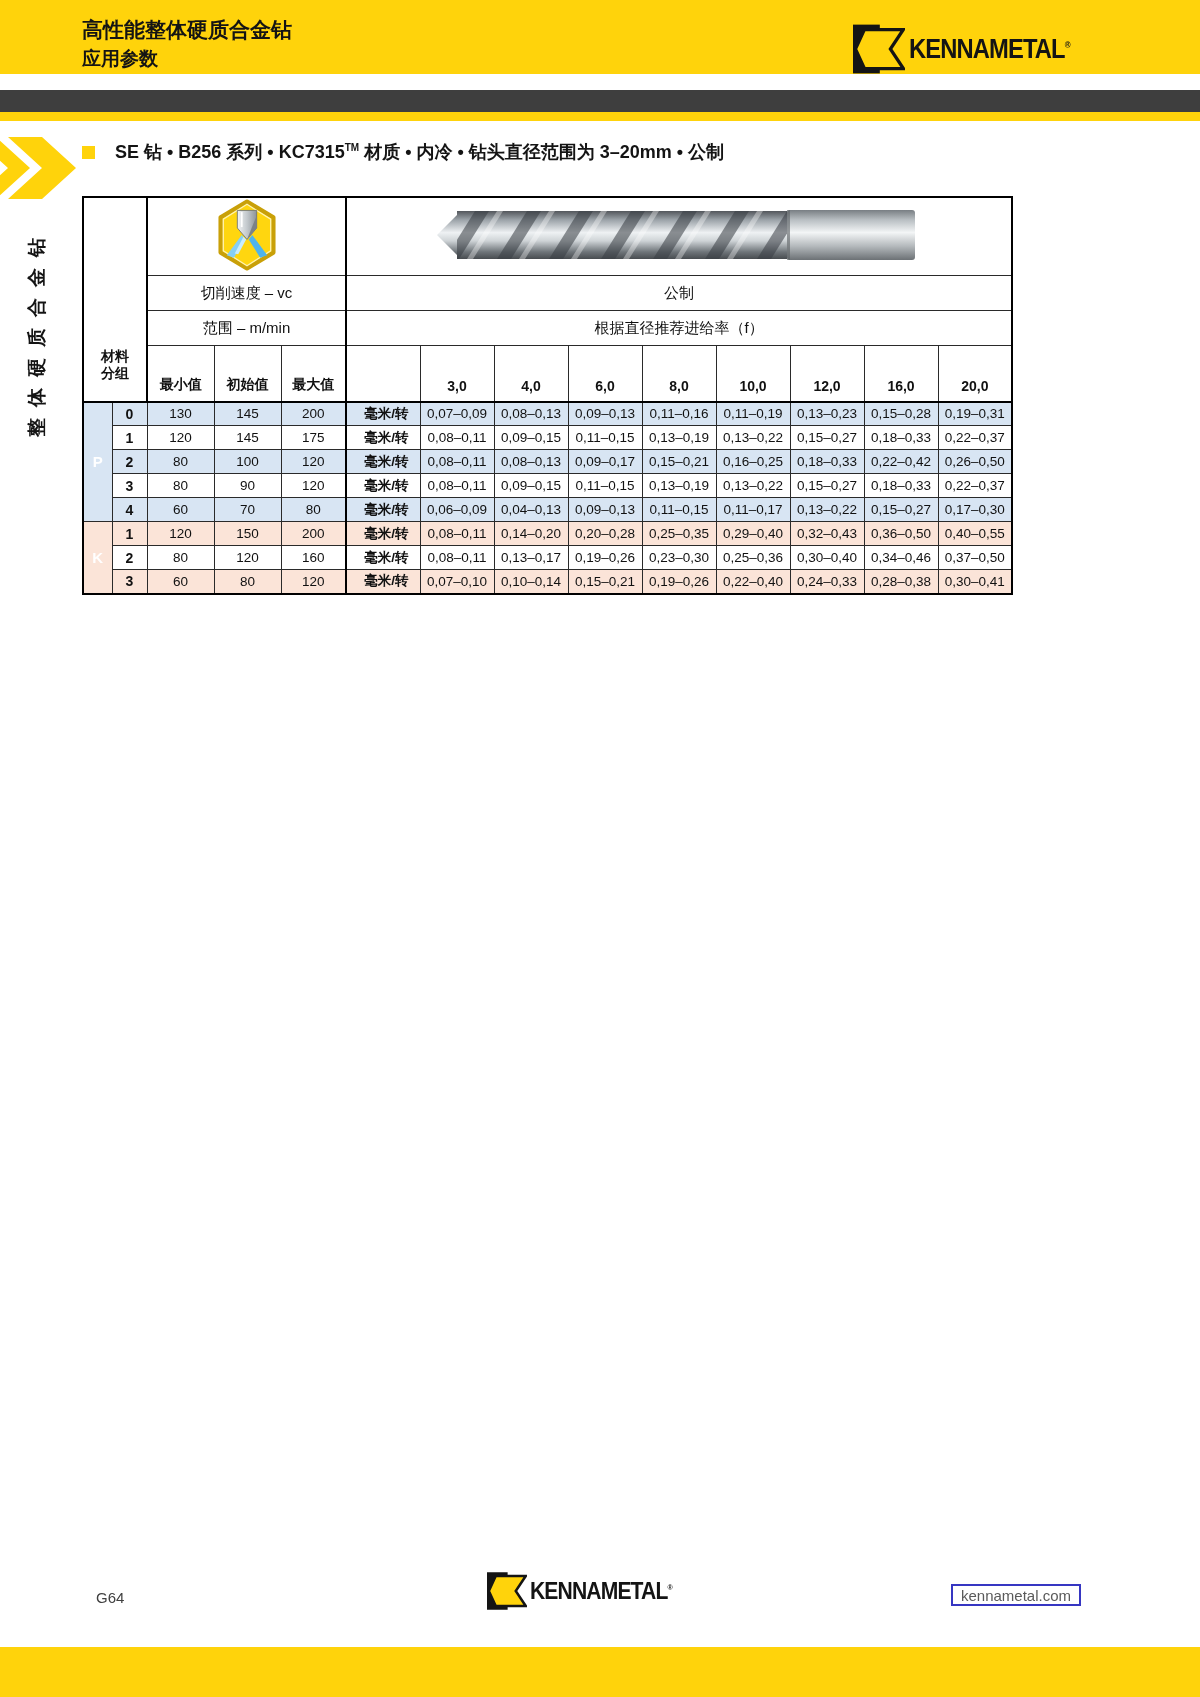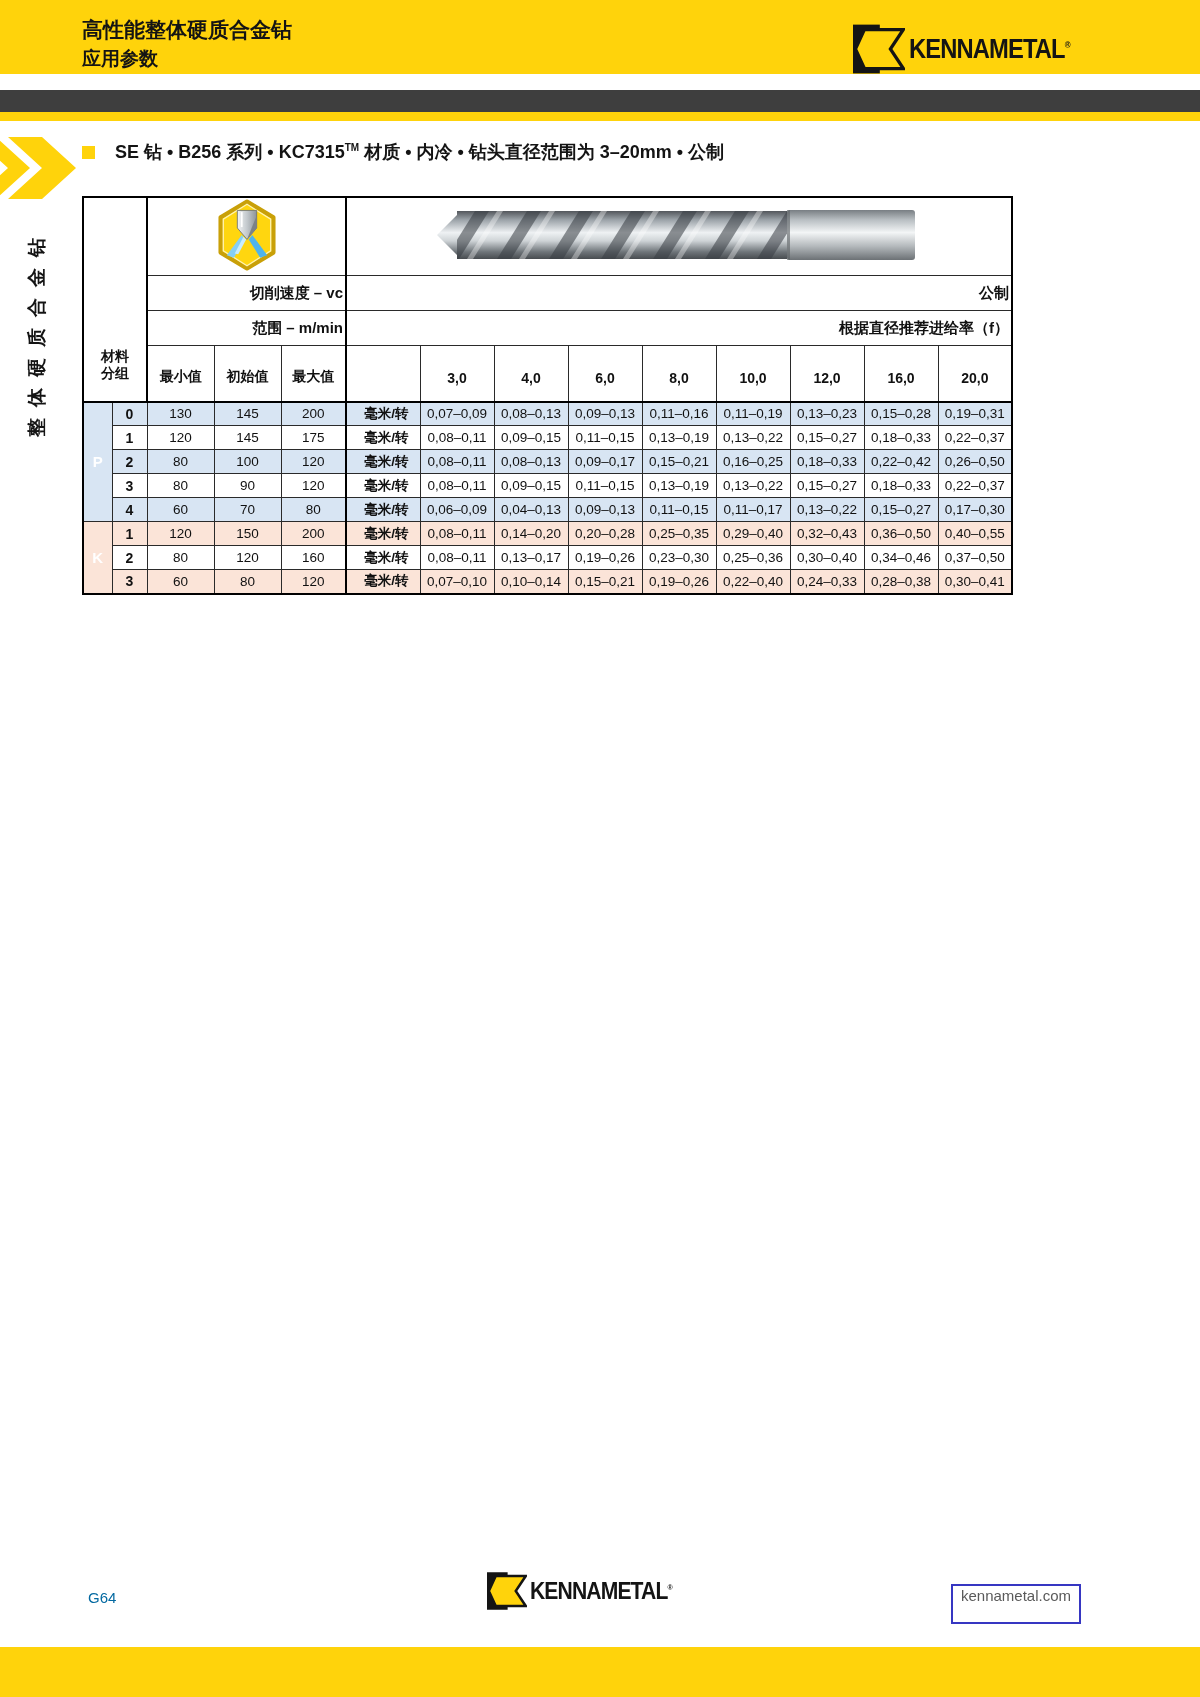--- a/index.html
+++ b/index.html
@@ -31,40 +31,40 @@
   .section-text sup{font-size:10px;}
   
   .table-wrap{position:absolute;left:82px;top:196px;}
   table{border-collapse:collapse;table-layout:fixed;width:929px;border:2.5px solid #000;}
   td{border:1px solid #2a2a2a;padding:0 2px;text-align:center;vertical-align:middle;
      font-size:13.5px;color:#111;overflow:hidden;background:#fff;}
   tr.r-img{height:76px;}
   tr.r-h{height:35px;}
   tr.r-cols{height:56px;}
   tr.r-data{height:24px;}
-  td.hd{font-weight:bold;font-size:15px;text-align:right;}
+  td.hd{font-weight:normal;font-size:15px;}
   td.mat-hd{vertical-align:bottom;padding-bottom:19px;font-weight:bold;font-size:14px;line-height:1.2;}
-  td.col-hd{vertical-align:bottom;padding-bottom:15px;font-weight:bold;font-size:14px;margin-left:8px;}
+  td.col-hd{vertical-align:bottom;padding-bottom:7px;font-weight:bold;font-size:14px;margin-left:8px;}
   td.br2{border-right:2.5px solid #000;}
   td.bb2{border-bottom:2.5px solid #000;}
   tr.t-blue td{background:#D8E5F3;}
   tr.t-white td{background:#ffffff;}
   tr.t-pink td{background:#FBE4D8;}
   td.cream{background:#FAEDCB;font-weight:normal;}
   td.g-num{font-weight:bold;font-size:14px;background:#fff;}
   td.g-letter{font-weight:bold;font-size:15px;color:#fff;}
   td.g-p{background:#1E9BD7;}
   td.g-k{background:#E52629;}
   td.unit-cell{font-weight:bold;padding-left:8px;}
   
-  .page-num{position:absolute;left:88px;top:1589px;font-size:15px;color:#0369a1;}
+  .page-num{position:absolute;left:96px;top:1589px;font-size:15px;color:#404040;}
   .footer-brand{position:absolute;left:487px;top:1570px;display:flex;align-items:center;gap:3px;}
   .footer-brand-text{font-size:24px;font-weight:bold;color:#141414;letter-spacing:-1px;transform:scaleX(.88);transform-origin:left center;white-space:nowrap;}
   .footer-brand-text sup{font-size:8px;}
-  .footer-link{position:absolute;left:951px;top:1584px;border:2px solid #3636C2;padding:1px 8px 18px 8px;
+  .footer-link{position:absolute;left:951px;top:1584px;border:2px solid #3636C2;padding:1px 8px 0 8px;
      font-size:15px;color:#5a5a5a;background:#fff;text-decoration:none;display:inline-block;}
   .bottom-band{position:absolute;left:0;top:1647px;width:1200px;height:50px;background:#FFD30B;}
 </style>
 </head>
 <body>
 
 <div class="header-band">
   <div class="header-titles">
     <div class="header-title">高性能整体硬质合金钻</div>
     <div class="header-subtitle">应用参数</div>

